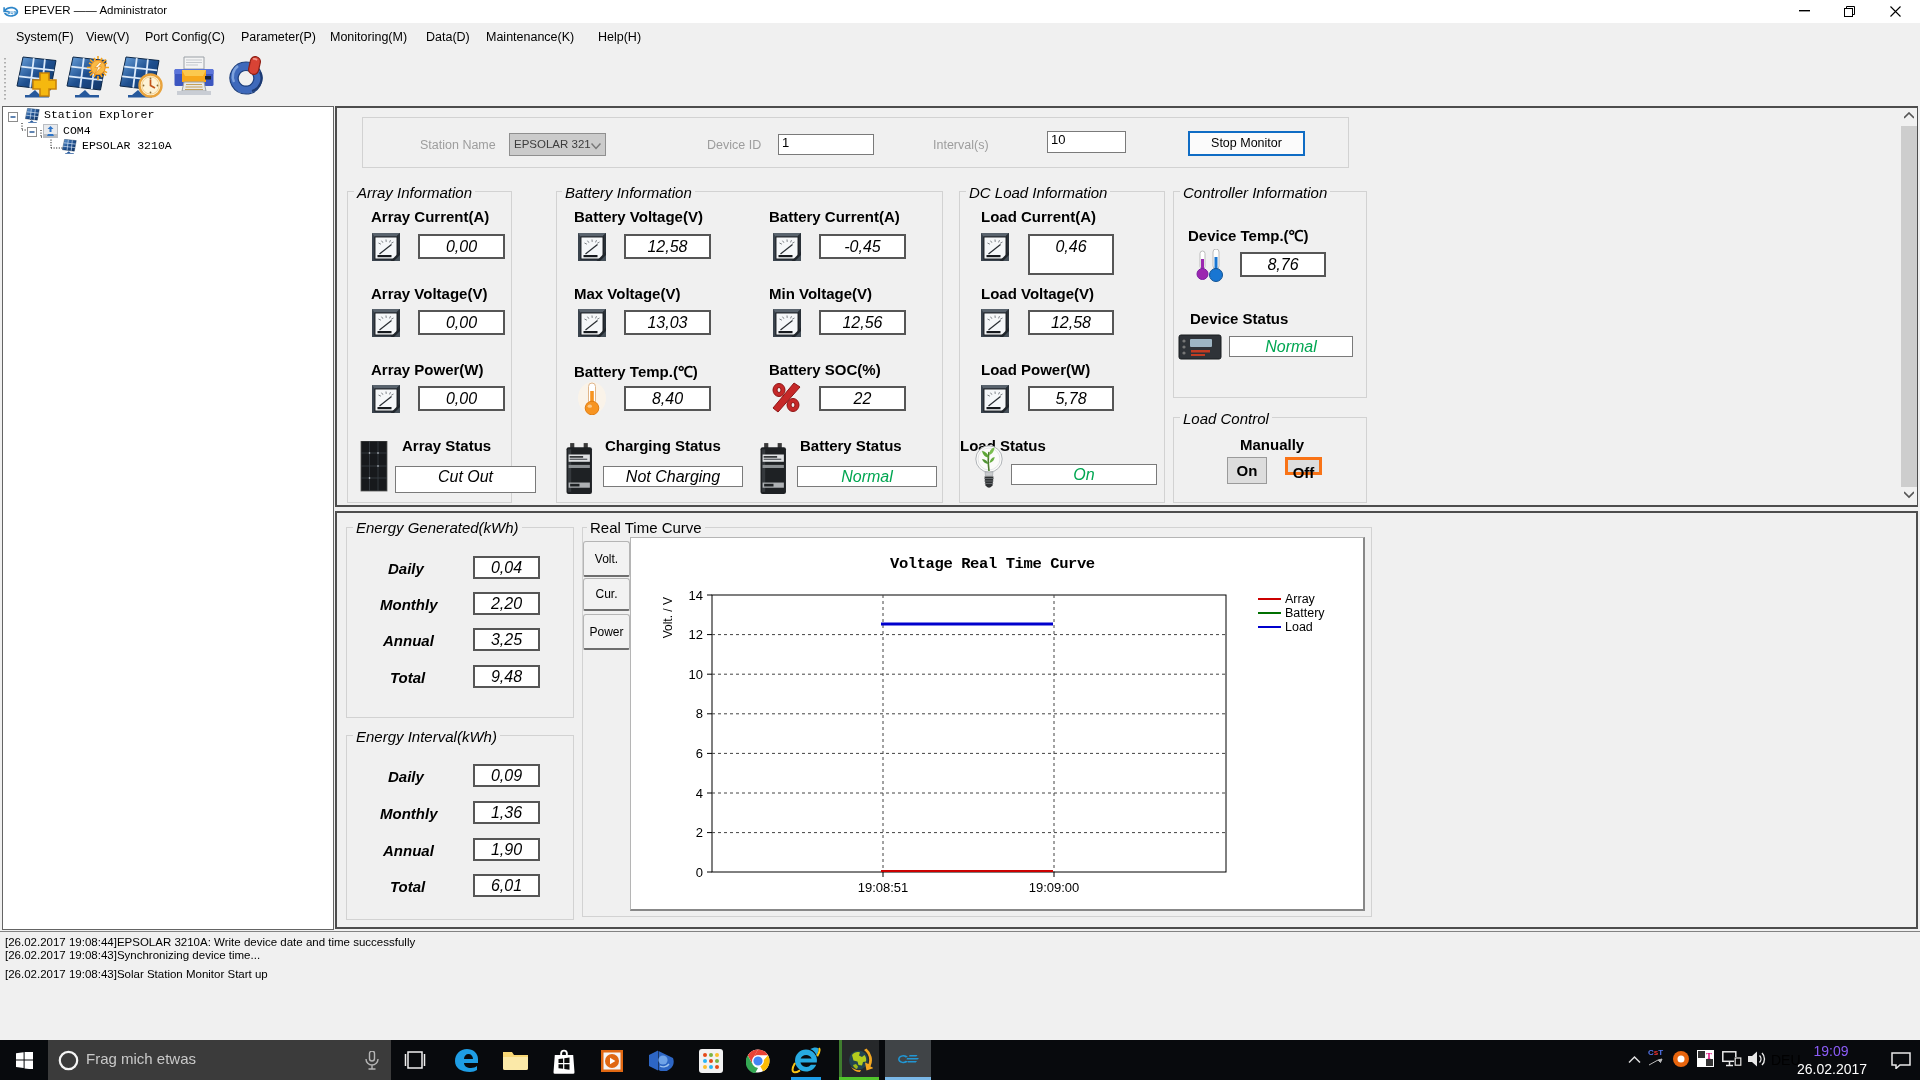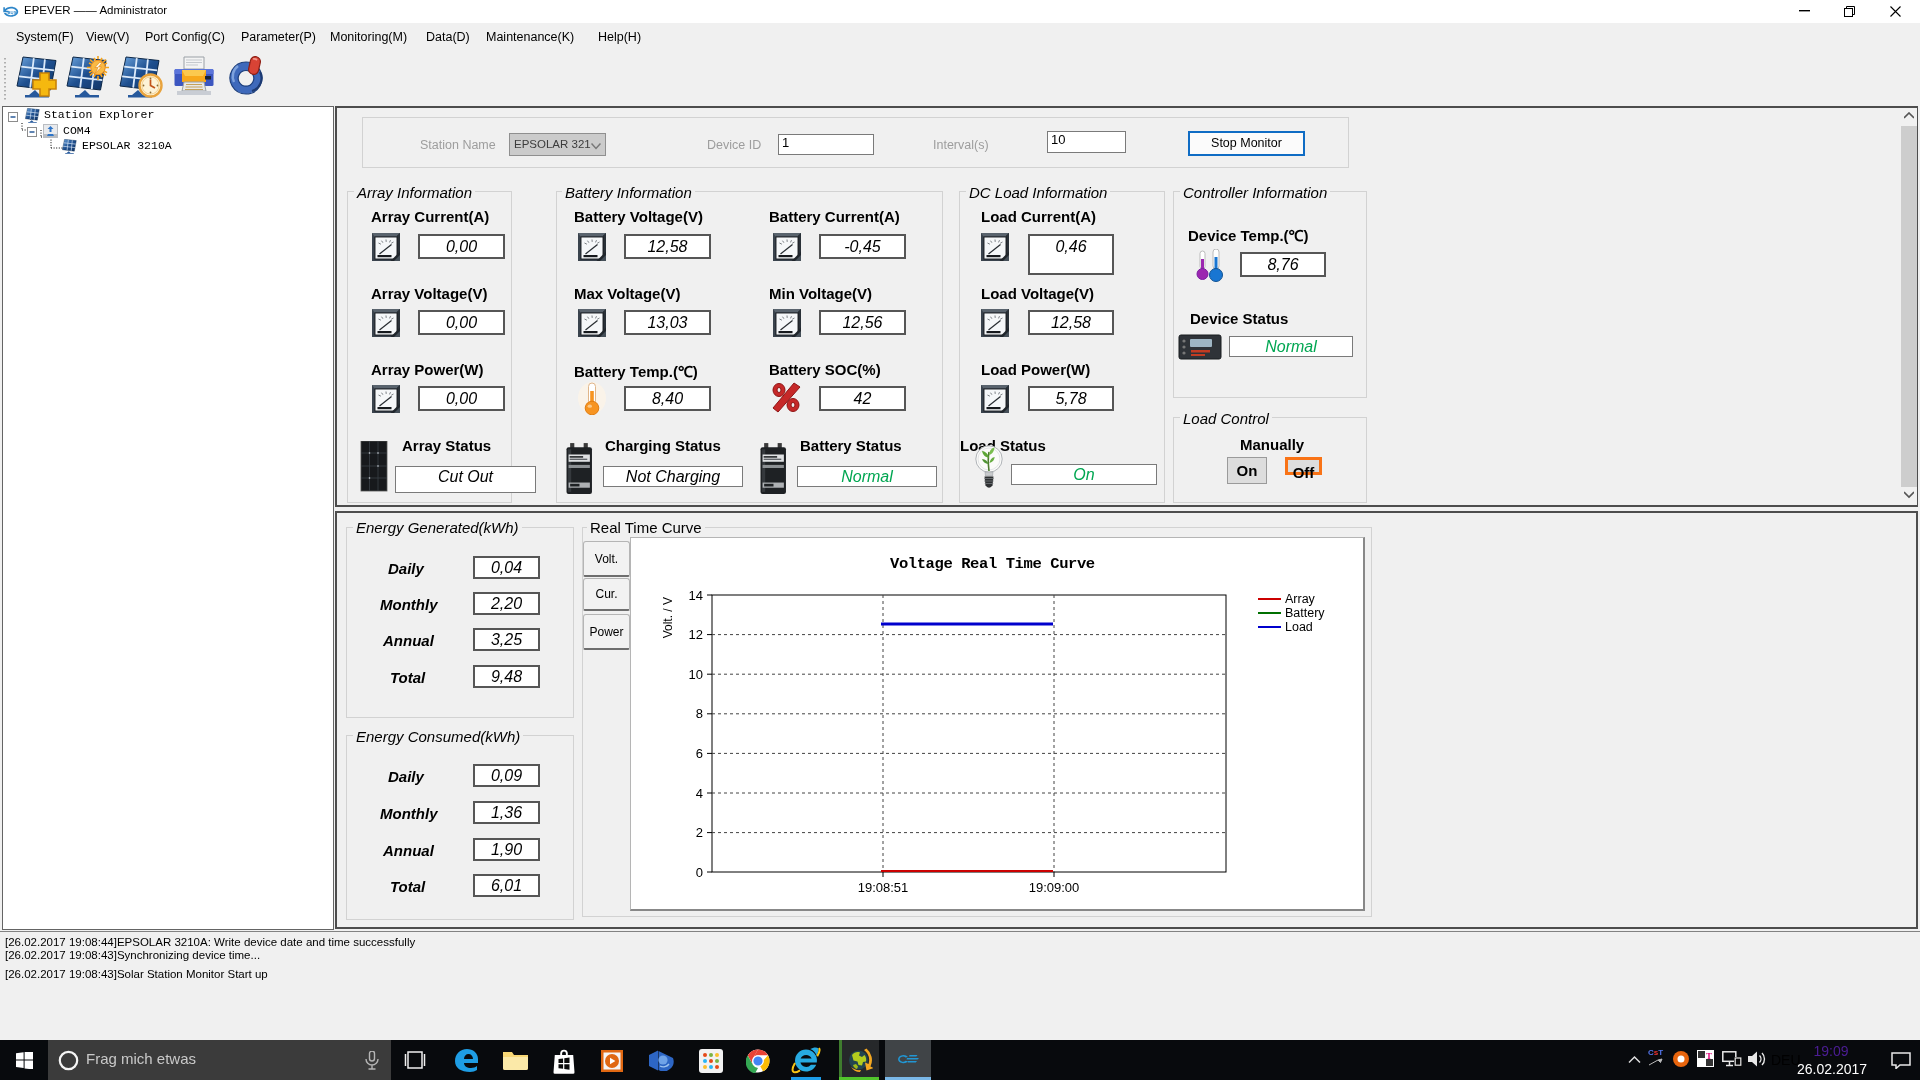--- a/index.html
+++ b/index.html
@@ -266,21 +266,21 @@
 <div class="biglabel" style="left:769px;top:361px">Battery SOC(%)</div>
 <svg class="abs" style="left:770px;top:381px" width="33" height="33" viewBox="0 0 33 33">
   <g fill="#c62828" stroke="#8e1414" stroke-width="1">
     <ellipse cx="9" cy="9" rx="6" ry="6.5"></ellipse>
       <ellipse cx="9" cy="9" rx="2" ry="2.5" fill="#f0f0f0"></ellipse>
     <ellipse cx="23" cy="24" rx="6" ry="6.5"></ellipse>
       <ellipse cx="23" cy="24" rx="2" ry="2.5" fill="#f0f0f0"></ellipse>
     <path d="M24 2 L30 6 L8 31 L3 27 Z"></path>
   </g>
 </svg>
-<div class="valuebox" style="left:819px;top:386px;width:87px;height:25px;line-height:21px">42</div>
+<div class="valuebox" style="left:819px;top:386px;width:87px;height:25px;line-height:21px">22</div>
 <div class="biglabel" style="left:605px;top:437px">Charging Status</div>
 <svg class="abs" style="left:564px;top:441px" width="31" height="54" viewBox="0 0 28 52">
     <use href="#batticon"></use>
   </svg>
 <div class="statusbox" style="left:603px;top:466px;width:140px;height:21px;line-height:19px">Not Charging</div>
 <div class="biglabel" style="left:800px;top:437px">Battery Status</div>
 <svg class="abs" style="left:758px;top:441px" width="31" height="54" viewBox="0 0 28 52">
     <use href="#batticon"></use>
   </svg>
 <div class="statusbox" style="left:797px;top:466px;width:140px;height:21px;line-height:19px"><span class="green">Normal</span></div>
@@ -367,21 +367,21 @@
 <div class="biglabel" style="left:388px;top:560px;font-style:italic">Daily</div>
 <div class="valuebox" style="left:473px;top:556px;width:67px;height:23px;line-height:19px">0,04</div>
 <div class="biglabel" style="left:380px;top:596px;font-style:italic">Monthly</div>
 <div class="valuebox" style="left:473px;top:592px;width:67px;height:23px;line-height:19px">2,20</div>
 <div class="biglabel" style="left:383px;top:632px;font-style:italic">Annual</div>
 <div class="valuebox" style="left:473px;top:628px;width:67px;height:23px;line-height:19px">3,25</div>
 <div class="biglabel" style="left:390px;top:669px;font-style:italic">Total</div>
 <div class="valuebox" style="left:473px;top:665px;width:67px;height:23px;line-height:19px">9,48</div>
 
 <div class="groupbox" style="left:346px;top:735px;width:228px;height:185px"></div>
-<div class="grouptitle" style="left:353px;top:728px">Energy Consumed(kWh)</div>
+<div class="grouptitle" style="left:353px;top:728px">Energy Interval(kWh)</div>
 <div class="biglabel" style="left:388px;top:768px;font-style:italic">Daily</div>
 <div class="valuebox" style="left:473px;top:764px;width:67px;height:23px;line-height:19px">0,09</div>
 <div class="biglabel" style="left:380px;top:805px;font-style:italic">Monthly</div>
 <div class="valuebox" style="left:473px;top:801px;width:67px;height:23px;line-height:19px">1,36</div>
 <div class="biglabel" style="left:383px;top:842px;font-style:italic">Annual</div>
 <div class="valuebox" style="left:473px;top:838px;width:67px;height:23px;line-height:19px">1,90</div>
 <div class="biglabel" style="left:390px;top:878px;font-style:italic">Total</div>
 <div class="valuebox" style="left:473px;top:874px;width:67px;height:23px;line-height:19px">6,01</div>
 
 <div class="groupbox" style="left:582px;top:527px;width:790px;height:390px"></div>
@@ -565,17 +565,17 @@
   <rect x="0.8" y="0.8" width="13" height="9.5" fill="none" stroke="#e8e8e8" stroke-width="1.5"></rect>
   <path d="M4 14.5 h7 M7.5 10.5 v4" stroke="#e8e8e8" stroke-width="1.5"></path>
   <rect x="12" y="6" width="8" height="10" fill="#0a0a0a"></rect>
     <rect x="13.2" y="7" width="5.6" height="7.2" fill="none" stroke="#e8e8e8" stroke-width="1.2"></rect>
 </svg>
 <svg class="abs" style="left:1748px;top:1051px" width="18" height="16" viewBox="0 0 18 16">
   <path d="M0 5 h4 l5 -4.5 v15 L4 11 H0 Z" fill="#e8e8e8"></path>
   <path d="M11.5 4.5 a5 5 0 0 1 0 7 M14 2 a8.5 8.5 0 0 1 0 12" stroke="#e8e8e8" stroke-width="1.4" fill="none"></path>
 </svg>
 <div class="abs" style="left:1771px;top:1052px;font-size:14px;color:#000000">DEU</div>
-<div class="abs" style="left:1800px;top:1043px;width:62px;text-align:center;font-size:14px;color:#4c1d95">19:09</div>
+<div class="abs" style="left:1800px;top:1043px;width:62px;text-align:center;font-size:14px;color:#8b5cf6">19:09</div>
 <div class="abs" style="left:1794px;top:1061px;width:76px;text-align:center;font-size:14px;color:#fff">26.02.2017</div>
 <svg class="abs" style="left:1891px;top:1052px" width="20" height="17" viewBox="0 0 20 17">
   <path d="M1 1 h18 v12 h-10 l-4 3.5 v-3.5 h-4 Z" fill="none" stroke="#e8e8e8" stroke-width="1.5"></path>
 </svg>
 
 </body></html>

